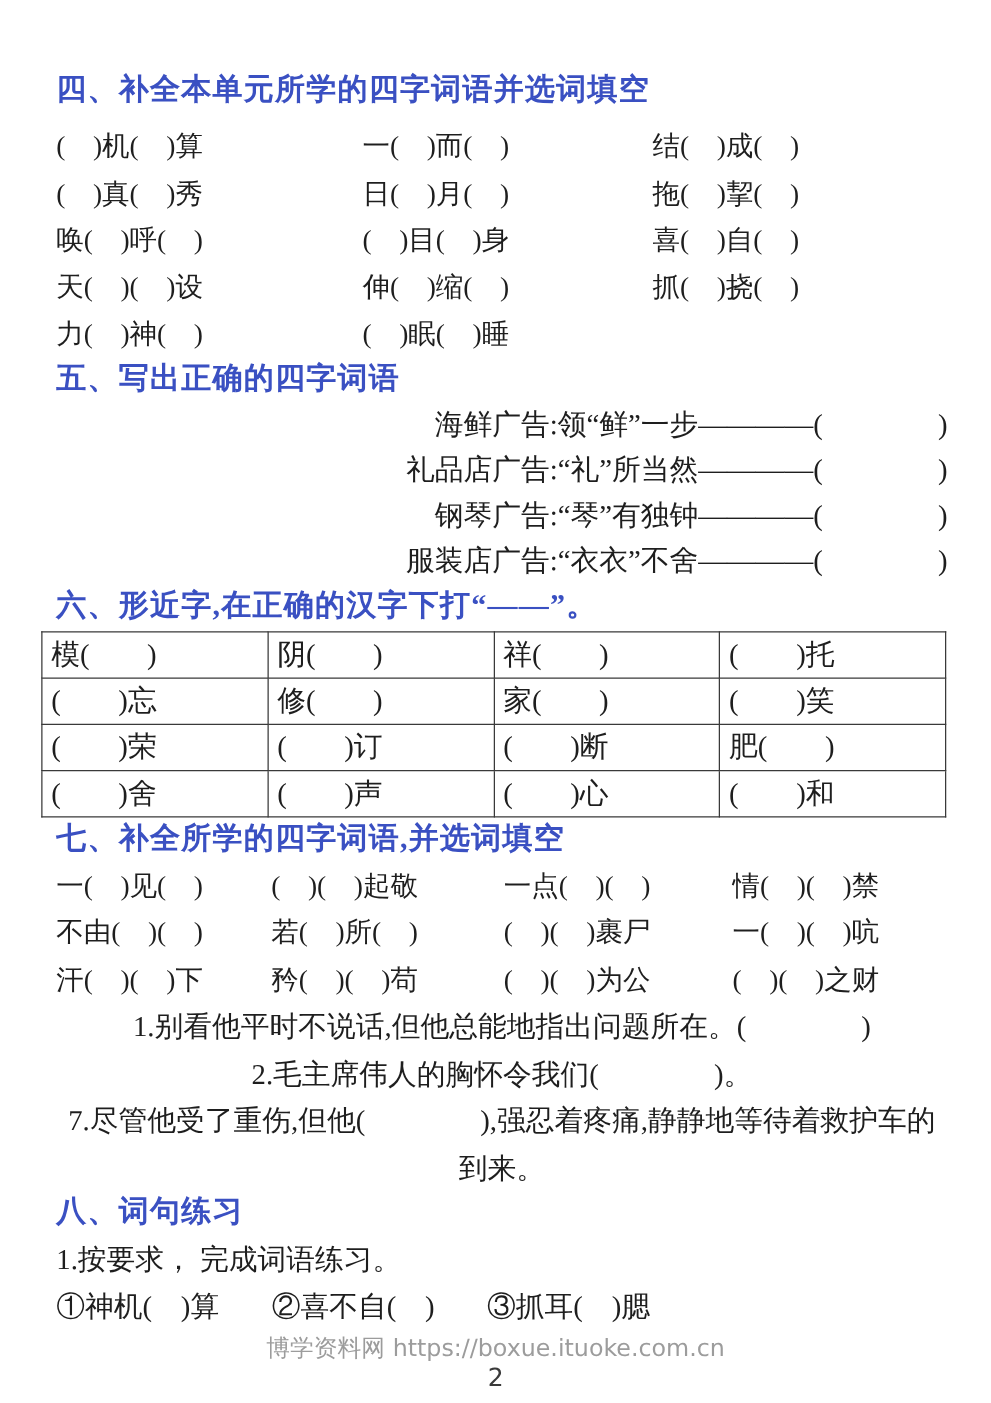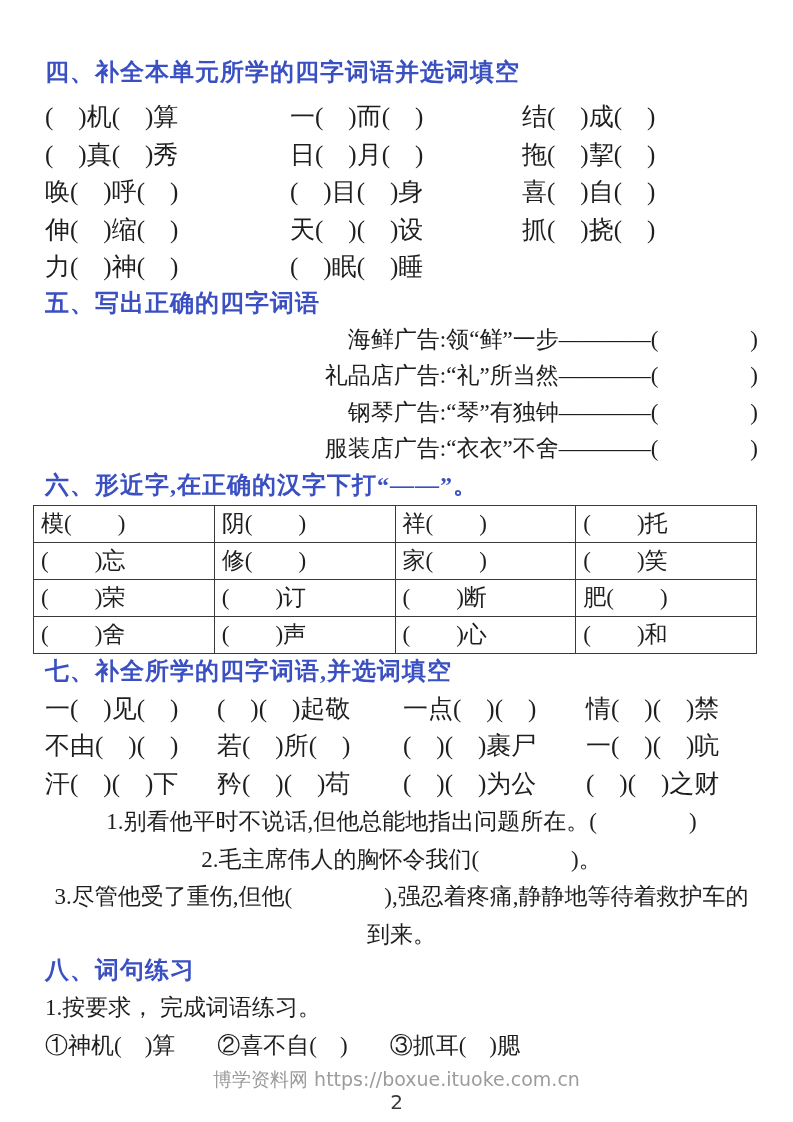--- a/index.html
+++ b/index.html
@@ -24,21 +24,21 @@
     font-size:24px;
     line-height:34px;
     font-weight:600;
     letter-spacing:1px;
     color:var(--blue);
   }
   .grid{display:grid;}
   .g3{grid-template-columns:245px 232px 1fr; margin-top:9px;}
   .g4{grid-template-columns:172px 186px 183px 1fr; margin-top:2px;}
   .grid span{
-    font-size:25px;
+    font-size:22px;
     line-height:37.5px;
     white-space:pre;
     font-family:Liberation Serif, serif;
   }
   .lines{margin-top:2px;text-align:right;}
   .lines p{margin:0;font-size:23px;line-height:36.5px;white-space:pre;}
   .mt3{margin-top:3px;}
   .mt1{margin-top:1px;}
   .mt8{margin-top:8px;}
   .mt2{margin-top:2px;}
@@ -87,22 +87,22 @@
   <div class="grid g3">
     <span>(　)机(　)算</span>
     <span>一(　)而(　)</span>
     <span>结(　)成(　)</span>
     <span>(　)真(　)秀</span>
     <span>日(　)月(　)</span>
     <span>拖(　)挈(　)</span>
     <span>唤(　)呼(　)</span>
     <span>(　)目(　)身</span>
     <span>喜(　)自(　)</span>
+    <span>天(　)(　)设</span>
     <span>伸(　)缩(　)</span>
-    <span>天(　)(　)设</span>
     <span>抓(　)挠(　)</span>
     <span>力(　)神(　)</span>
     <span>(　)眠(　)睡</span>
   </div>
 
   <h2 class="heading mt3">五、写出正确的四字词语</h2>
   <div class="lines">
     <p>海鲜广告:领“鲜”一步————(　　　　)</p>
     <p>礼品店广告:“礼”所当然————(　　　　)</p>
     <p>钢琴广告:“琴”有独钟————(　　　　)</p>
@@ -150,21 +150,21 @@
     <span>(　)(　)裹尸</span>
     <span>一(　)(　)吭</span>
     <span>汗(　)(　)下</span>
     <span>矜(　)(　)苟</span>
     <span>(　)(　)为公</span>
     <span>(　)(　)之财</span>
   </div>
   <div class="sentences">
     <p>1.别看他平时不说话,但他总能地指出问题所在。(　　　　)</p>
     <p>2.毛主席伟人的胸怀令我们(　　　　)。</p>
-    <p>3.尽管他受了重伤,但他(　　　　),强忍着疼痛,静静地等待着救护车的到来。</p>
+    <p>7.尽管他受了重伤,但他(　　　　),强忍着疼痛,静静地等待着救护车的到来。</p>
   </div>
 
   <h2 class="heading mt2">八、词句练习</h2>
   <p class="intro">1.按要求， 完成词语练习。</p>
   <div class="items-row">
     <span>①神机(　)算</span>
     <span>②喜不自(　)</span>
     <span>③抓耳(　)腮</span>
   </div>
 

